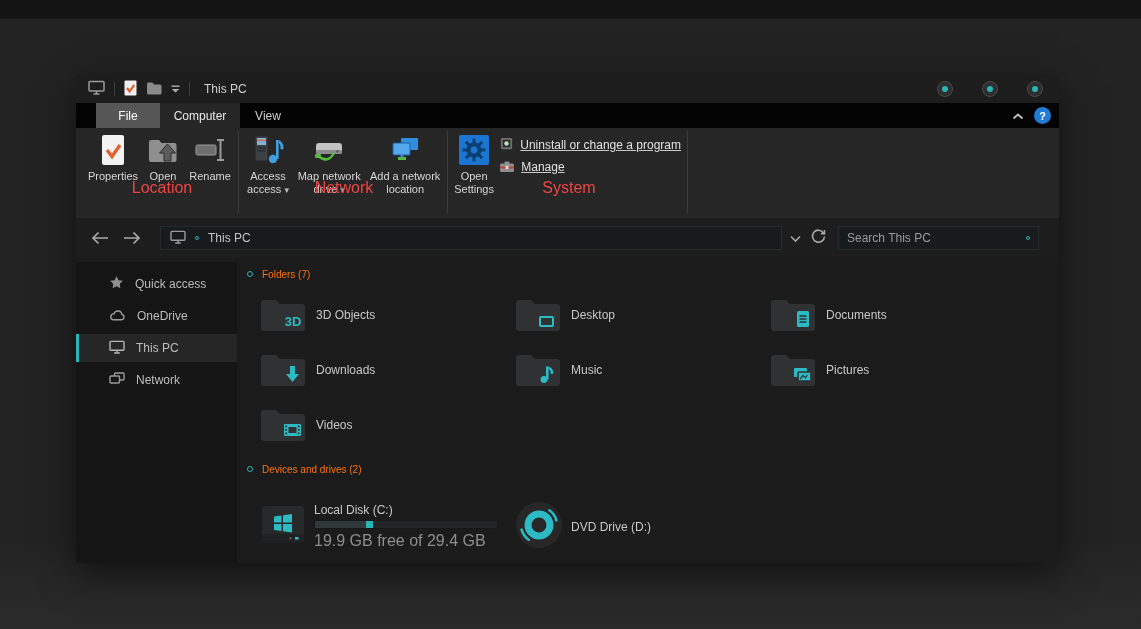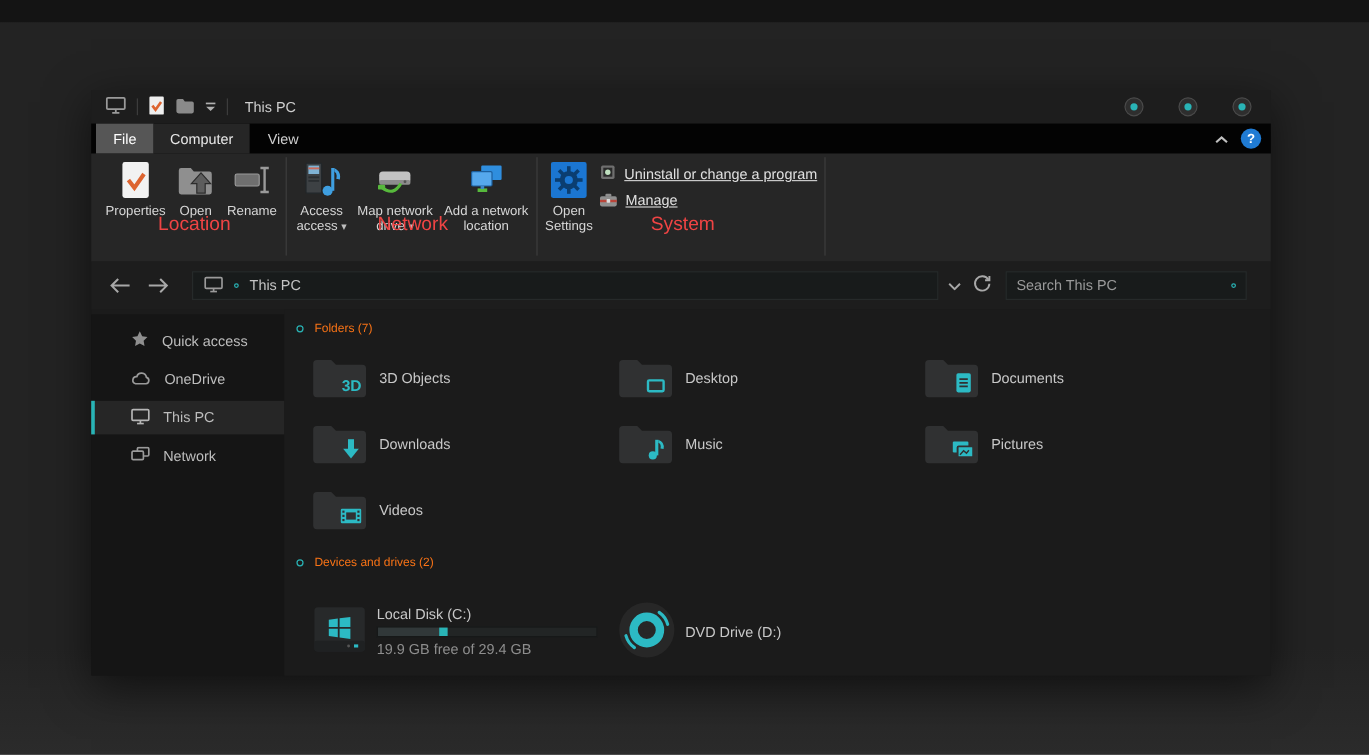--- a/index.html
+++ b/index.html
@@ -20,21 +20,21 @@
   .win-title { margin-left:14px; color:#cfcfcf; font-size:12px; }
   .win-controls { position:absolute; right:16px; top:6px; display:flex; gap:29px; }
   .win-btn { width:16px; height:16px; border-radius:50%; background:#2e2e2e; border:1px solid #4a4a4a;
     display:flex; align-items:center; justify-content:center; cursor:pointer; }
   .win-btn i { width:6px; height:6px; border-radius:50%; background:var(--accent); display:block; }
 
   
   .tabrow { position:absolute; left:0; top:28px; right:0; height:25px; background:#030303;
     display:flex; align-items:stretch; }
   .tab { display:flex; align-items:center; justify-content:center; font-size:12px; cursor:pointer; }
-  .tab-file { width:48px; margin-left:4px; background:#565656; color:#fff; }
+  .tab-file { width:64px; margin-left:20px; background:#565656; color:#fff; }
   .tab-computer { width:80px; background:#262626; color:#e8e8e8; }
   .tab-view { width:56px; color:#cfcfcf; }
   .tab-right { position:absolute; right:8px; top:0; height:25px; display:flex; align-items:center; gap:10px; }
   .help-btn { width:17px; height:17px; border-radius:50%; background:#1f7bd4; color:#fff; font-size:11px;
     font-weight:bold; display:flex; align-items:center; justify-content:center; cursor:pointer; }
 
   
   .ribbon { position:absolute; left:0; top:53px; right:0; height:90px; background:#262626; }
   .rgroup { position:absolute; top:0; height:72px; display:flex; align-items:flex-start; }
   .rgroup-label { position:absolute; bottom:3px; font-size:16px; color:#ef4444; text-align:center; }
@@ -79,21 +79,21 @@
   .tile { width:230px; height:46px; margin:0 25px 9px 0; display:flex; align-items:center; gap:10px;
     cursor:pointer; overflow:visible; }
   .tile-label { color:#c8c8c8; font-size:12px; }
   .dev-grid { display:flex; padding-left:23px; margin-top:20px; }
   .dev-tile { width:230px; margin-right:25px; display:flex; align-items:center; gap:8px; cursor:pointer; }
   .disk-info { display:flex; flex-direction:column; gap:3px; }
   .disk-info .dlabel { color:#c8c8c8; font-size:12px; }
   .gauge { position:relative; width:184px; height:9px; background:#222525; border:1px solid #161818; }
   .gauge-fill { position:absolute; left:0; top:0; bottom:0; background:#313839; }
   .gauge-tip { position:absolute; top:0; bottom:0; width:7px; background:var(--accent); transform:translateX(-100%); }
-  .free-text { color:#8e8e8e; font-size:12px; }
+  .free-text { color:#8e8e8e; font-size:16px; }
 </style>
 </head>
 <body>
 
 <div class="window">
 
   <div class="titlebar">
     <div class="qat">
       <span style="cursor:pointer">
         <svg width="17" height="15" viewBox="0 0 17 15">

